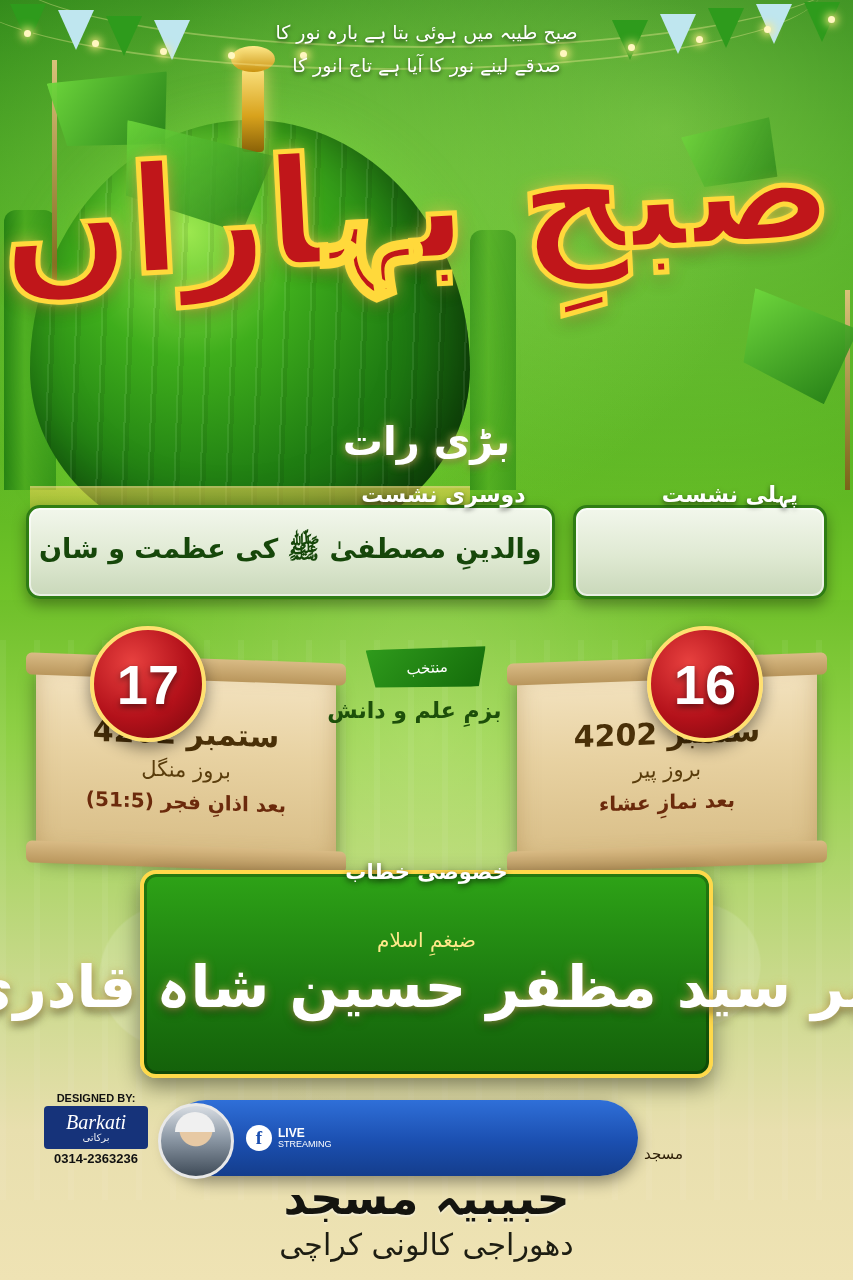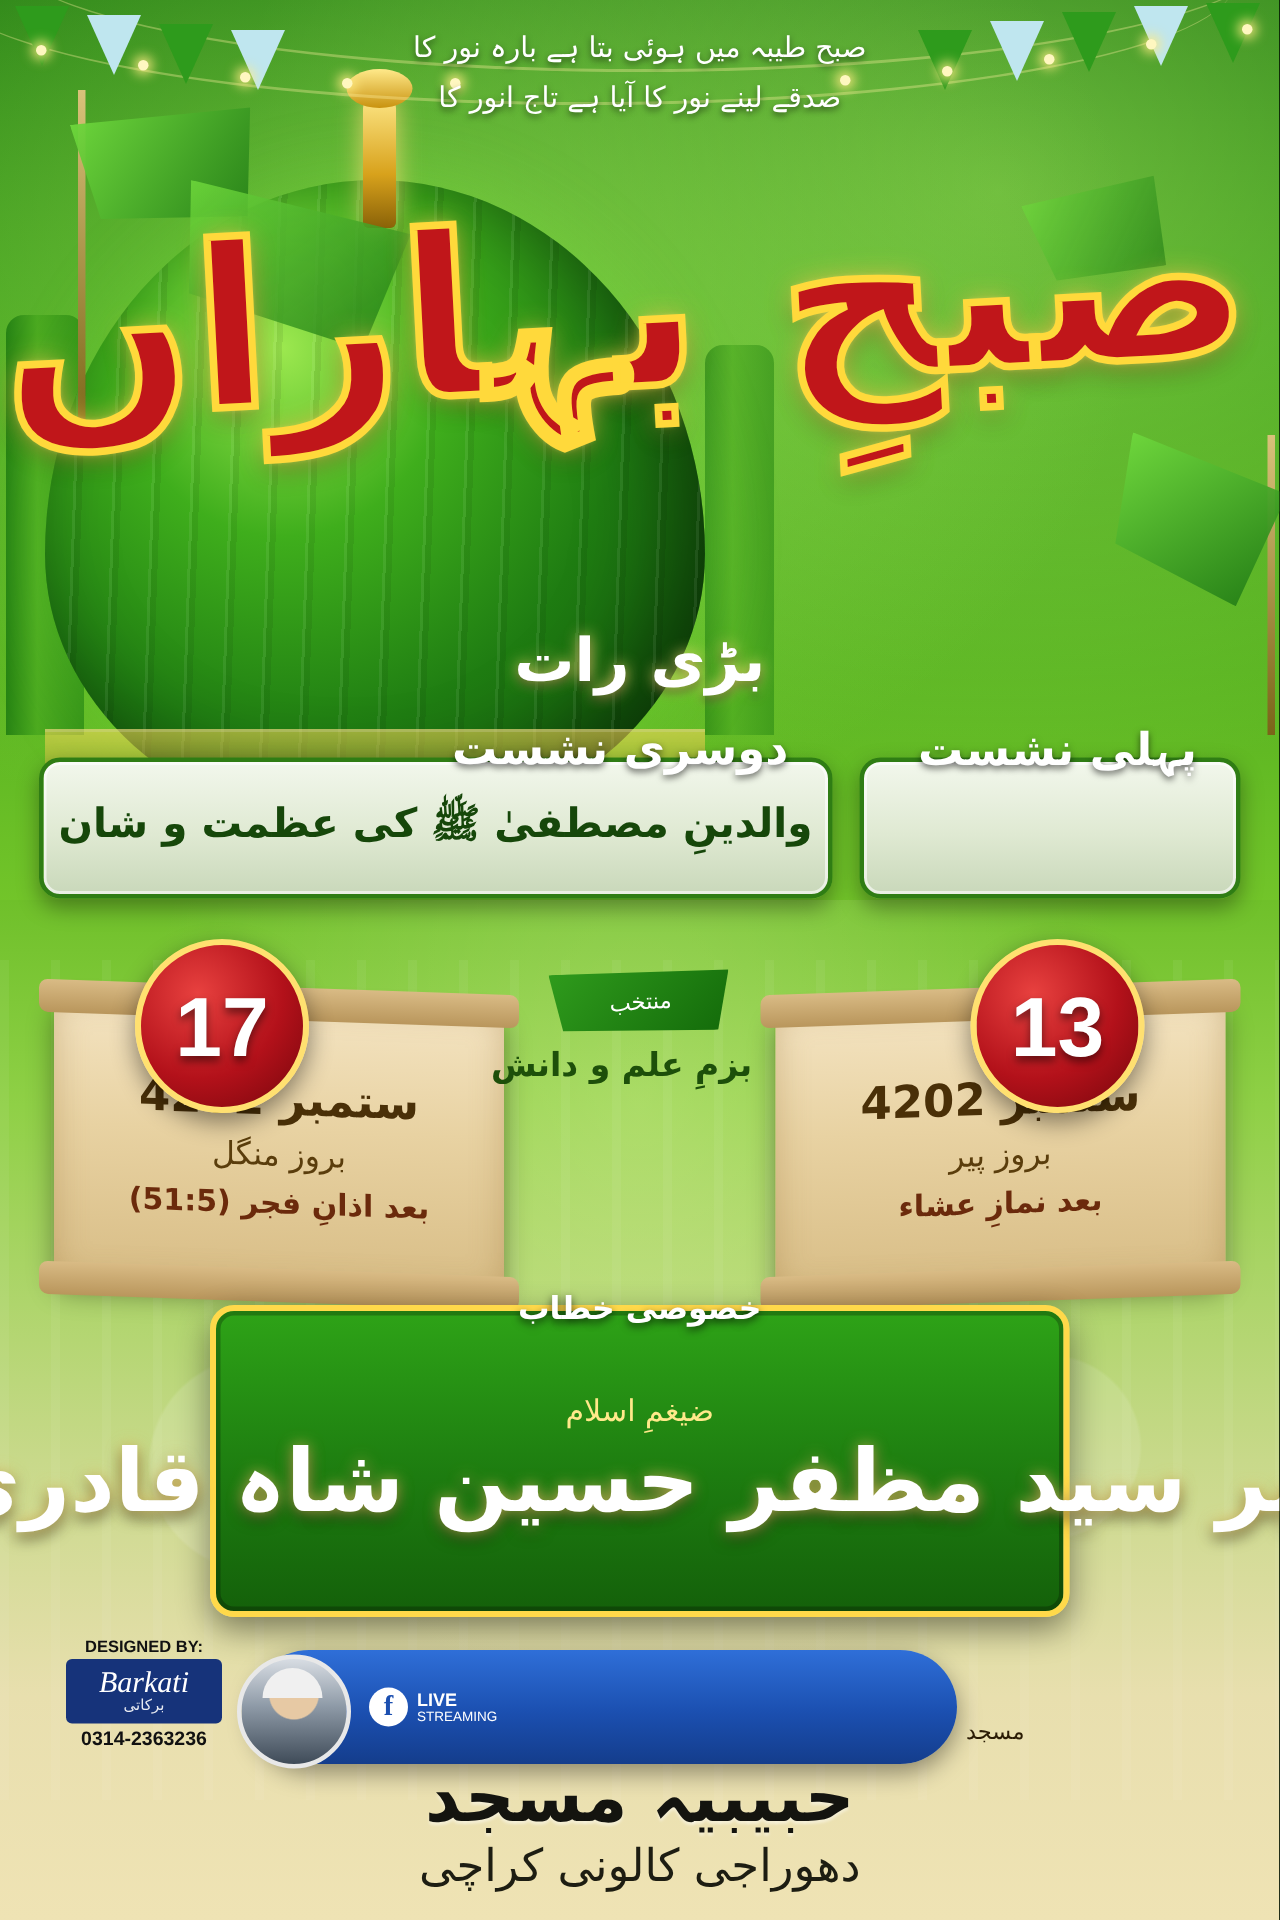--- a/index.html
+++ b/index.html
@@ -211,21 +211,21 @@
     background: linear-gradient(180deg, #f2f7ec 0%, #dfe9d2 55%, #c9d8ba 100%);
     border: 3px solid #2f7d14;
     box-shadow: 0 6px 14px rgba(0,0,0,0.35), inset 0 0 0 2px rgba(255,255,255,0.6);
     display: flex;
     align-items: center;
     justify-content: center;
   }
   .session-label {
     position: absolute;
     top: -26px; right: 26px;
-    font-size: 30px;
+    font-size: 22px;
     color: #fff;
     font-weight: bold;
     text-shadow: 0 2px 5px rgba(0,0,0,0.6);
   }
   .session-text {
     font-size: 27px;
     color: #16470a;
     font-weight: bold;
     padding: 0 10px;
   }
@@ -557,21 +557,21 @@
 
   <div class="dates">
 
     <div class="scroll right">
       <div class="scroll-inner">
         <div class="scroll-date urdu">ستمبر 2024</div>
         <div class="scroll-day urdu">بروز پیر</div>
         <div class="scroll-time urdu">بعد نمازِ عشاء</div>
       </div>
     </div>
-    <div class="daybadge right">13</div>
+    <div class="daybadge right">16</div>
 
     <div class="scroll left">
       <div class="scroll-inner">
         <div class="scroll-date urdu">ستمبر 2024</div>
         <div class="scroll-day urdu">بروز منگل</div>
         <div class="scroll-time urdu">بعد اذانِ فجر (5:15)</div>
       </div>
     </div>
     <div class="daybadge left">17</div>
 

